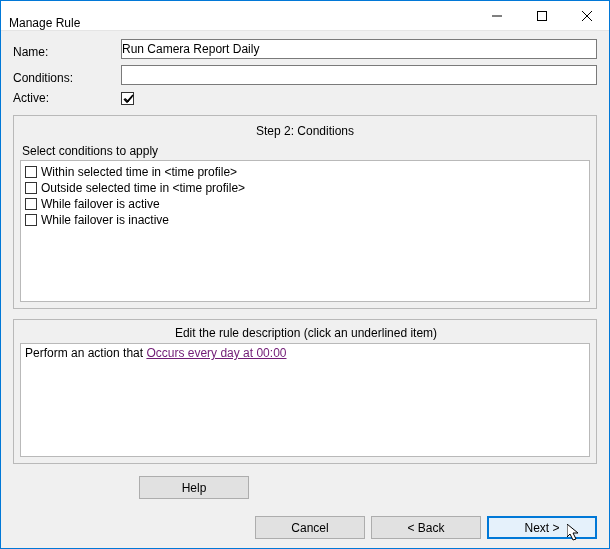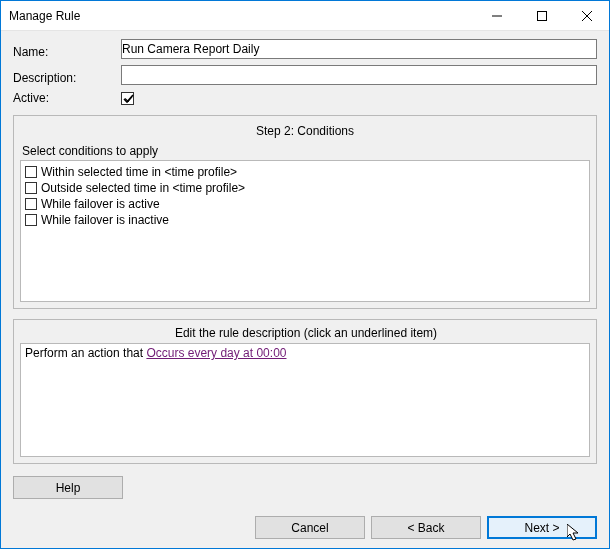--- a/index.html
+++ b/index.html
@@ -10,21 +10,21 @@
     background: #fff;
     width: 610px;
     height: 549px;
     overflow: hidden;
     border: 1px solid #0178d7;
   }
   .titlebar {
     height: 30px;
     background: #fff;
     display: flex;
-    align-items: center;
+    align-items: flex-end;
     padding-left: 8px;
     border-bottom: 1px solid #e5e5e5;
   }
   .titlebar .title {
     flex: 1;
     font-size: 12px;
     color: #000;
   }
   .tbtn {
     width: 45px;
@@ -138,21 +138,21 @@
   }
   .link {
     color: #701a75;
     text-decoration: underline;
     cursor: pointer;
   }
   .btnbar {
     display: flex;
     gap: 6px;
     margin-top: 12px;
-    justify-content: space-between;
+    justify-content: flex-end;
   }
   .btn {
     width: 110px;
     height: 23px;
     border: 1px solid #adadad;
     background: #e1e1e1;
     font-family: inherit;
     font-size: 12px;
     display: flex;
     align-items: center;
@@ -192,21 +192,21 @@
 </div>
 
 <div class="client">
 
   <div class="form-row">
     <div class="lbl">Name:</div>
     <input class="tinput" type="text" value="Run Camera Report Daily" style="">
   </div>
 
   <div class="form-row">
-    <div class="lbl">Description:</div>
+    <div class="lbl">Conditions:</div>
     <input class="tinput" type="text" value="" style="">
   </div>
 
   <div class="form-row">
     <div class="lbl">Active:</div>
     <span class="chk checked">
       <svg class="checkmark" width="11" height="11" viewBox="0 0 11 11">
           <polyline points="1,5 4,8 10,1" fill="none" stroke="#000" stroke-width="1.6"></polyline>
         </svg>
     </span>

